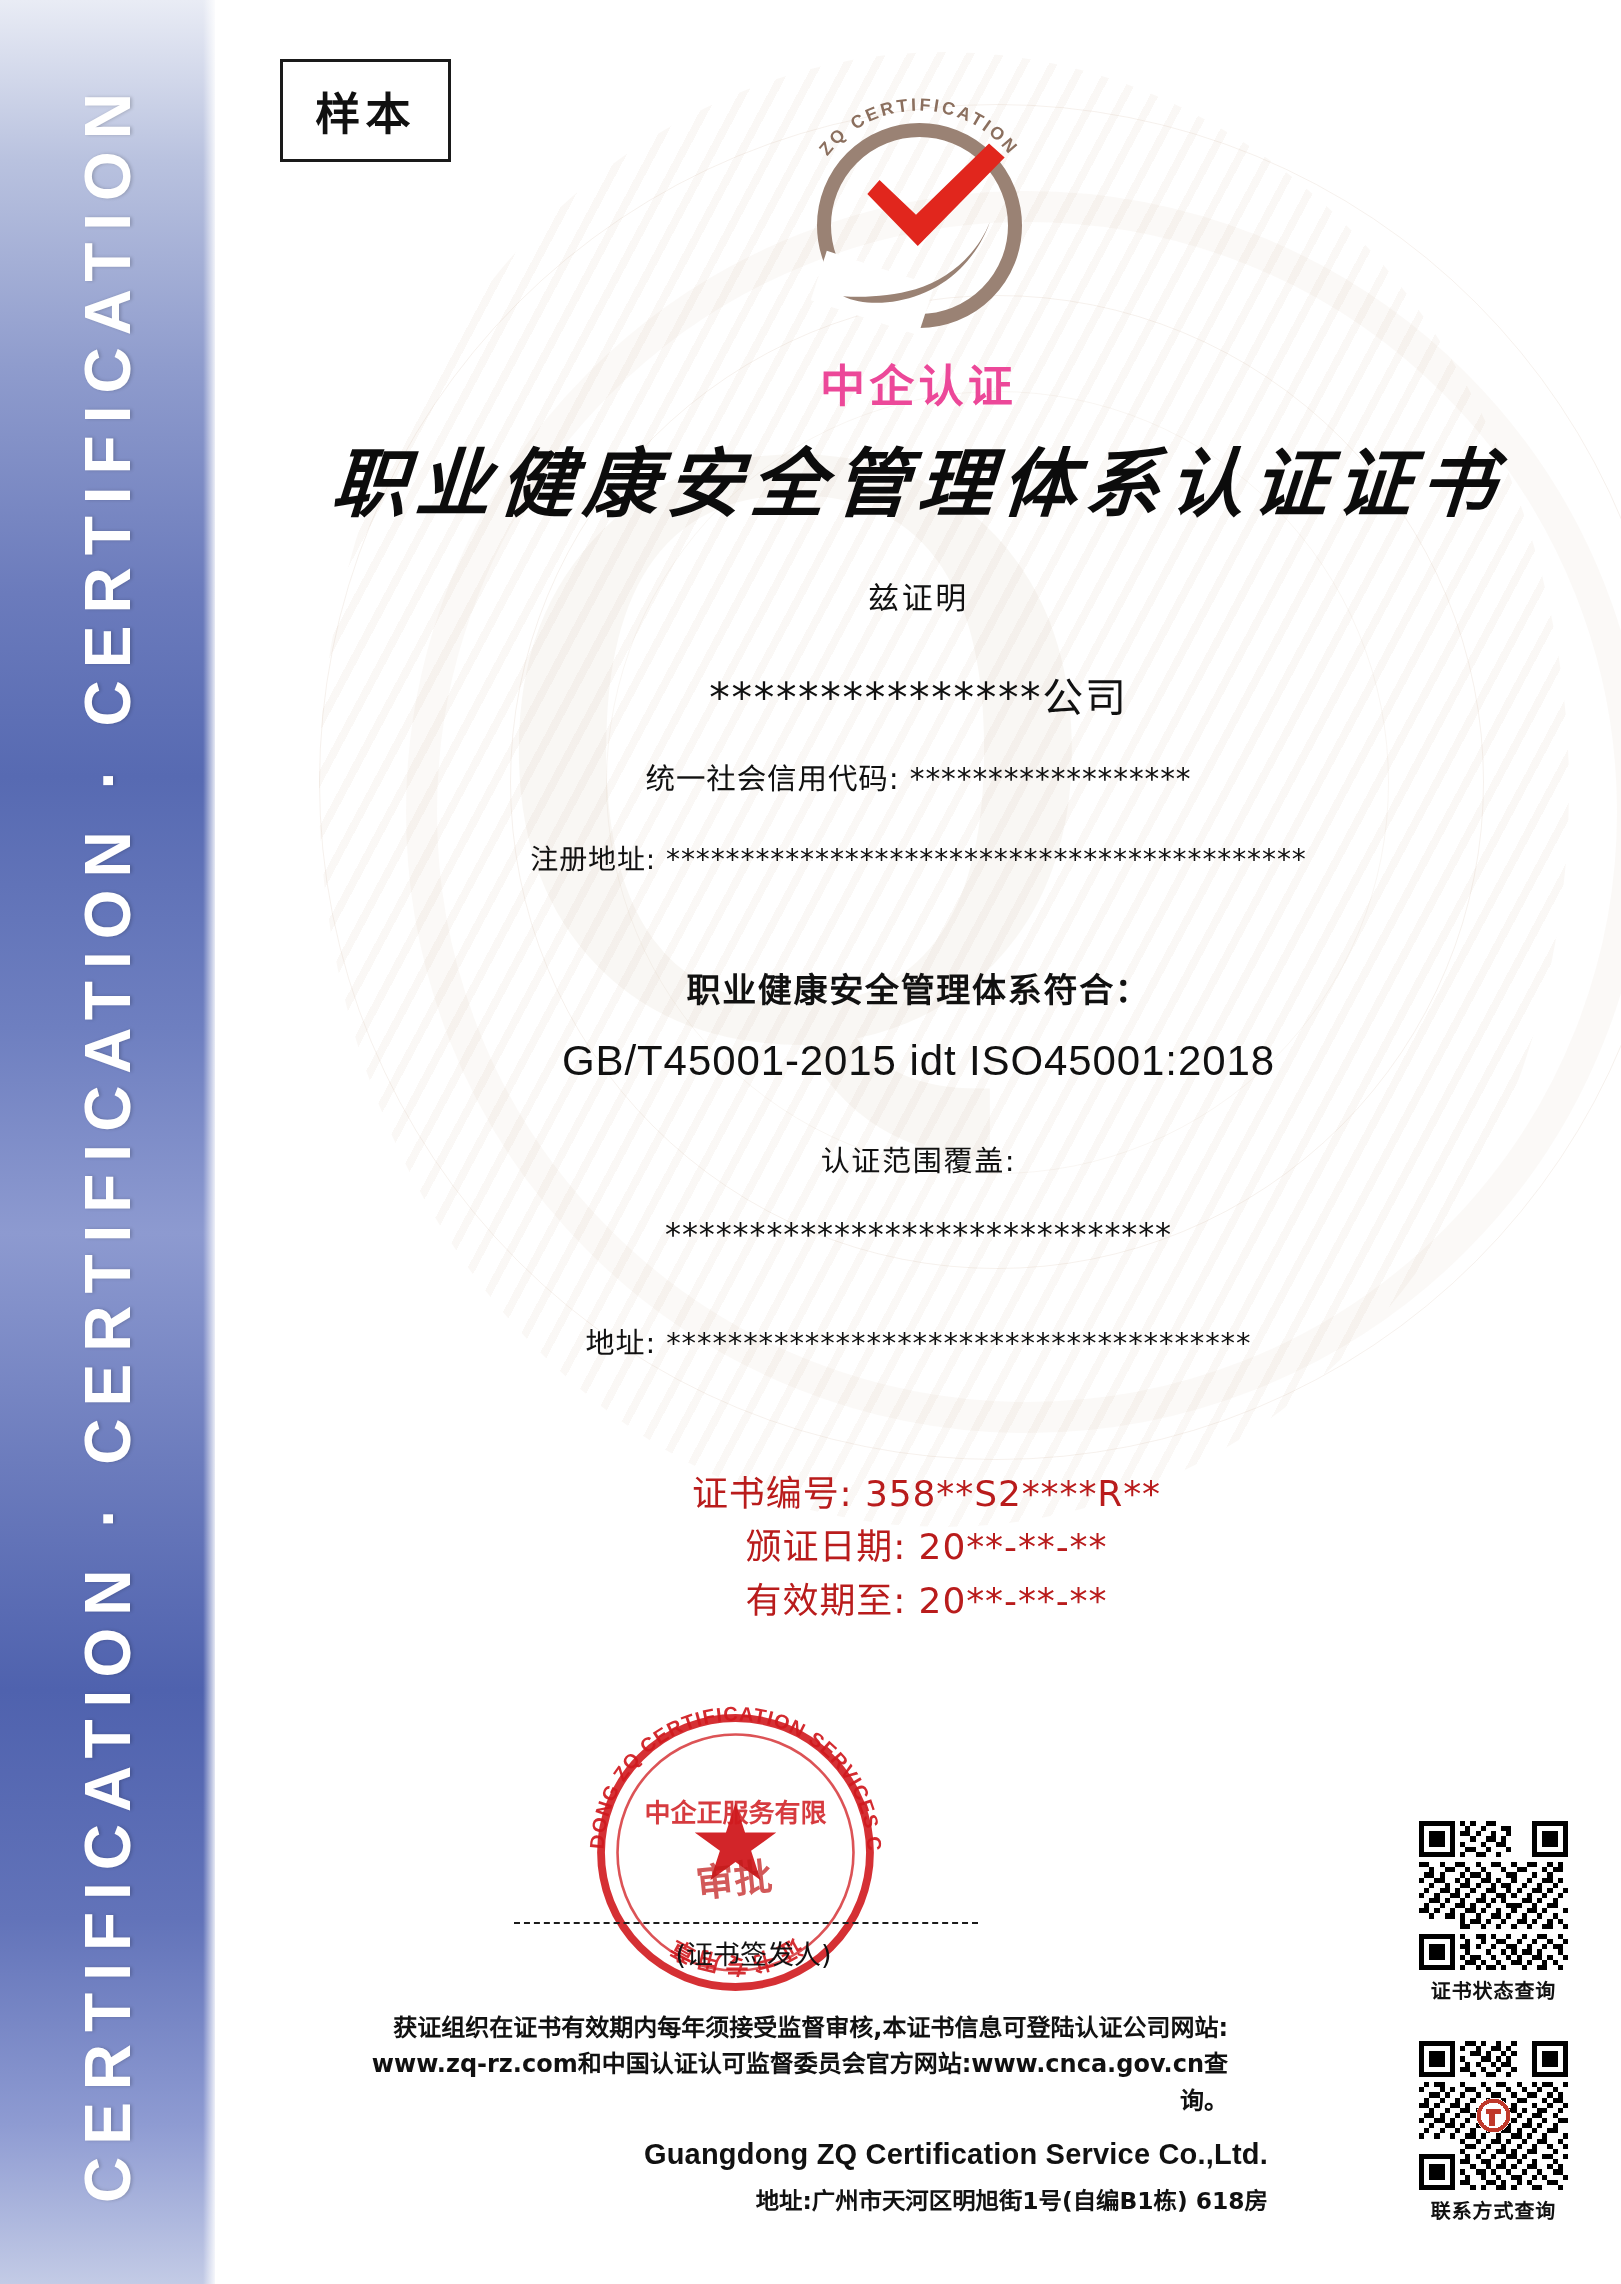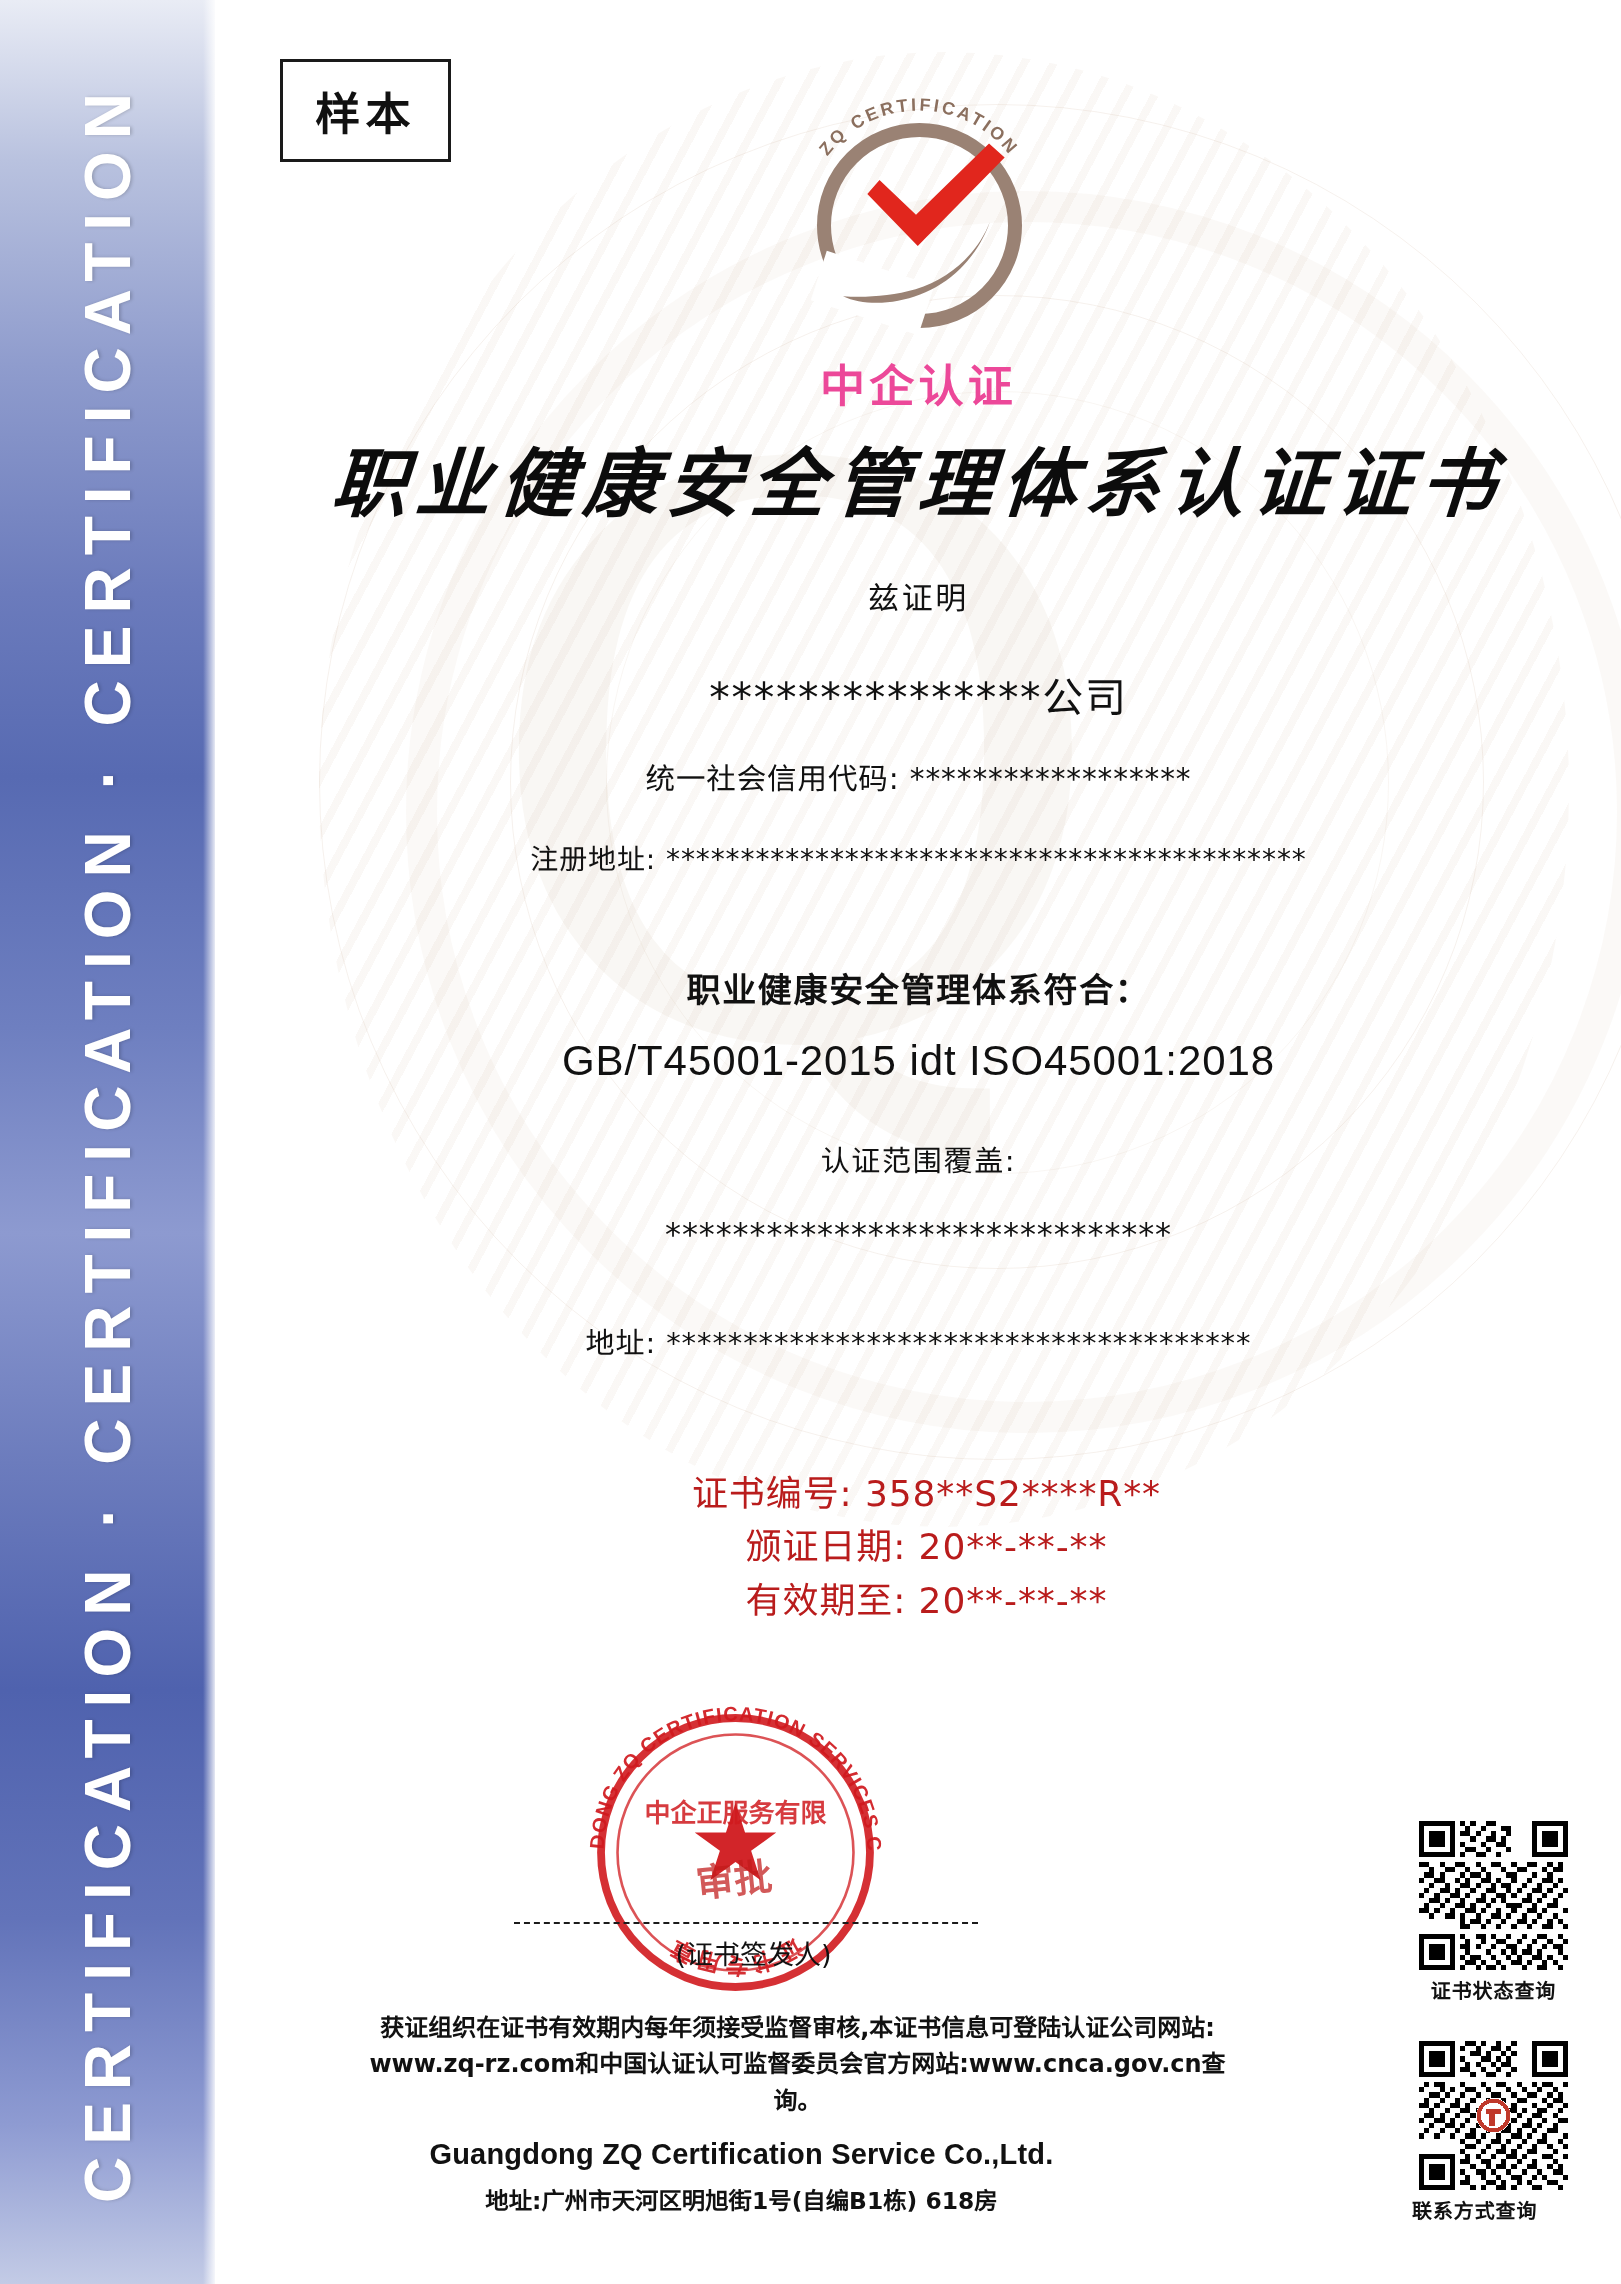--- a/index.html
+++ b/index.html
@@ -292,21 +292,21 @@
     color: #111;
     font-family: "DejaVu Sans", sans-serif;
   }
 
   
   .footer {
     position: absolute;
     left: 0;
     top: 2010px;
     width: 1174px;
-    text-align: center;
+    text-align: right;
     font-family: "DejaVu Sans", sans-serif;
     color: #111;
   }
   .footer-note {
     font-size: 24px;
     line-height: 1.52;
     font-weight: bold;
     padding: 0 161px 0 152px;
     box-sizing: border-box;
   }
@@ -331,20 +331,21 @@
     right: 47px;
     top: 1821px;
     width: 163px;
     text-align: center;
   }
   .qr-block2 {
     position: absolute;
     right: 47px;
     top: 2041px;
     width: 163px;
+    text-align: center;
   }
   .qr-img { width: 149px; height: 149px; display: block; margin: 0 auto; }
   .qr-cap {
     margin-top: 5.2px;
     font-size: 20px;
     font-weight: bold;
     color: #111;
     letter-spacing: 0.9px;
     font-family: "DejaVu Sans", sans-serif;
   }

